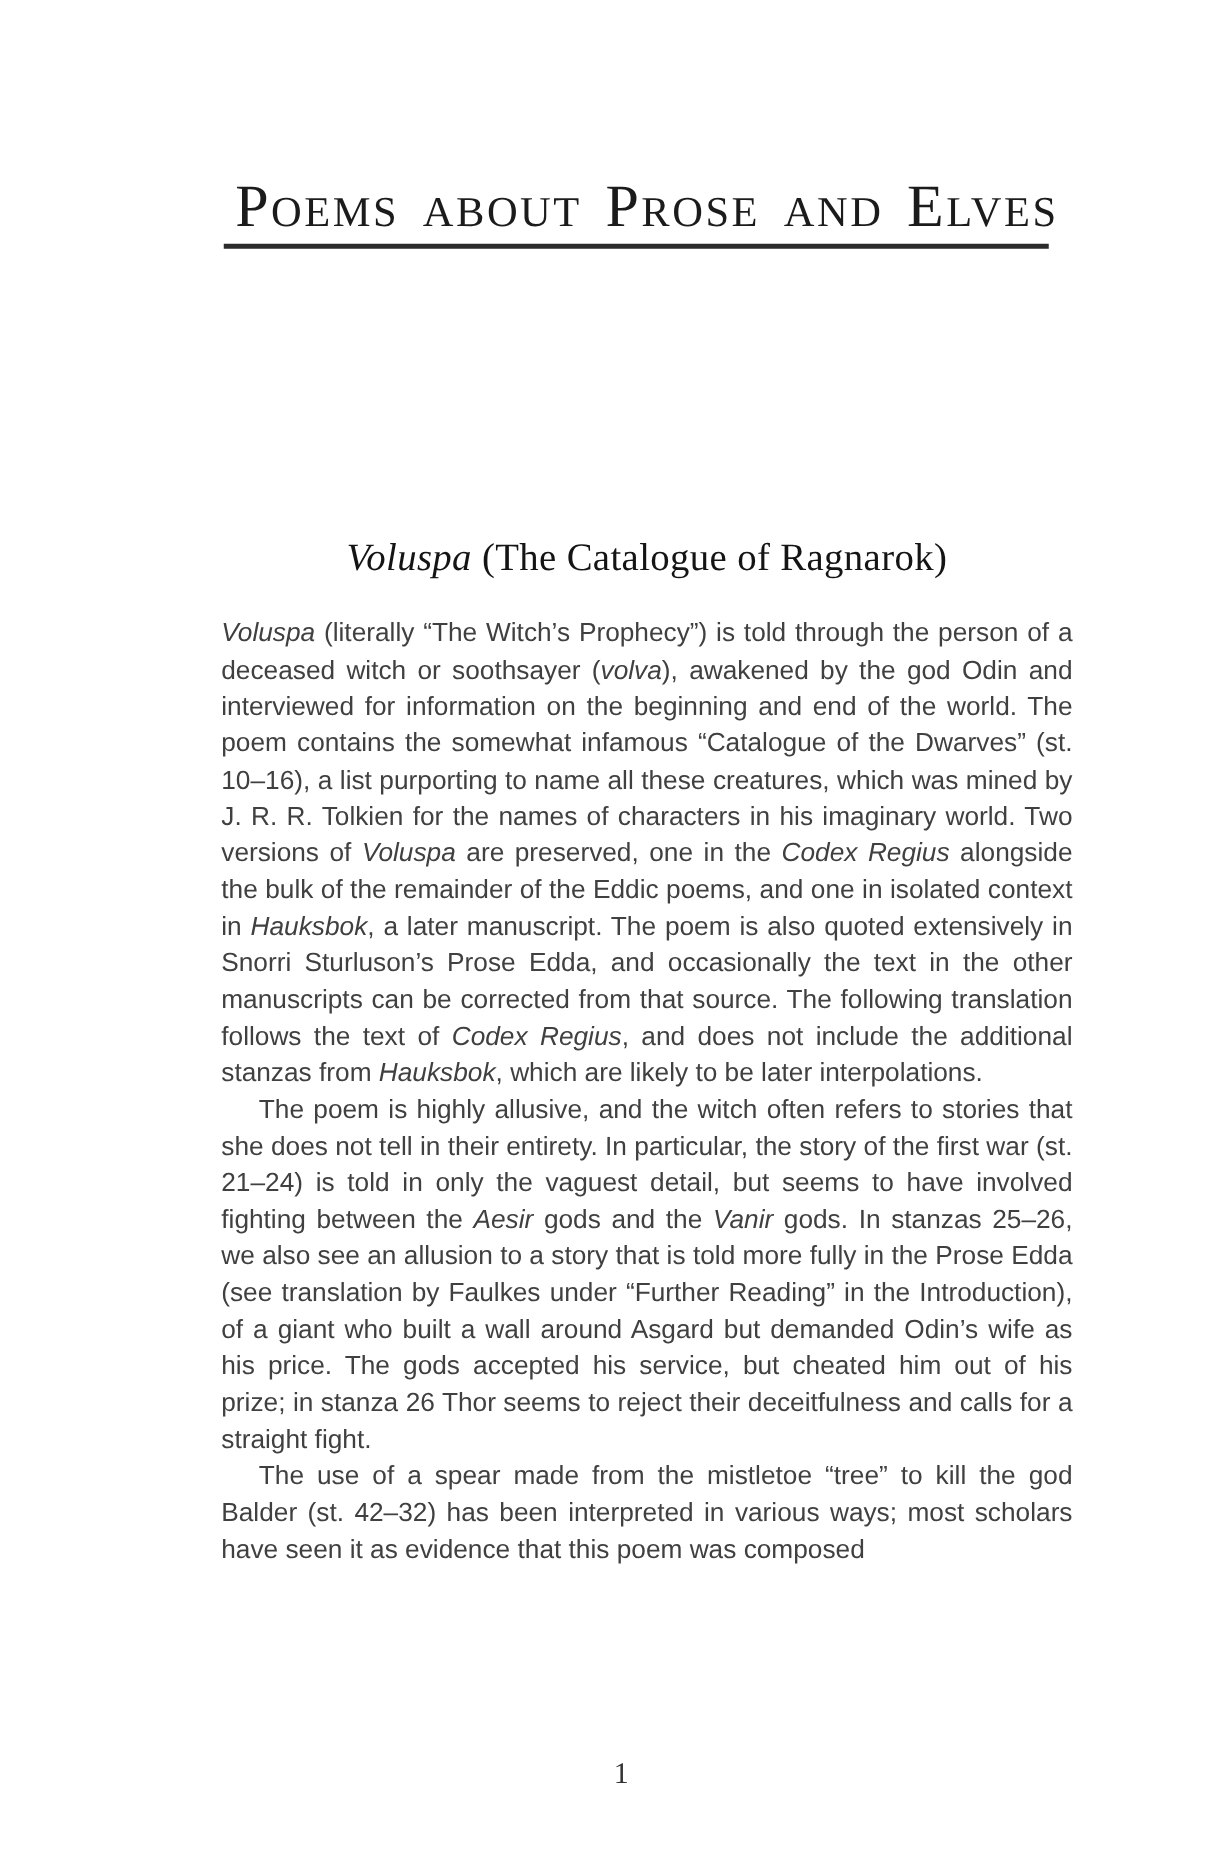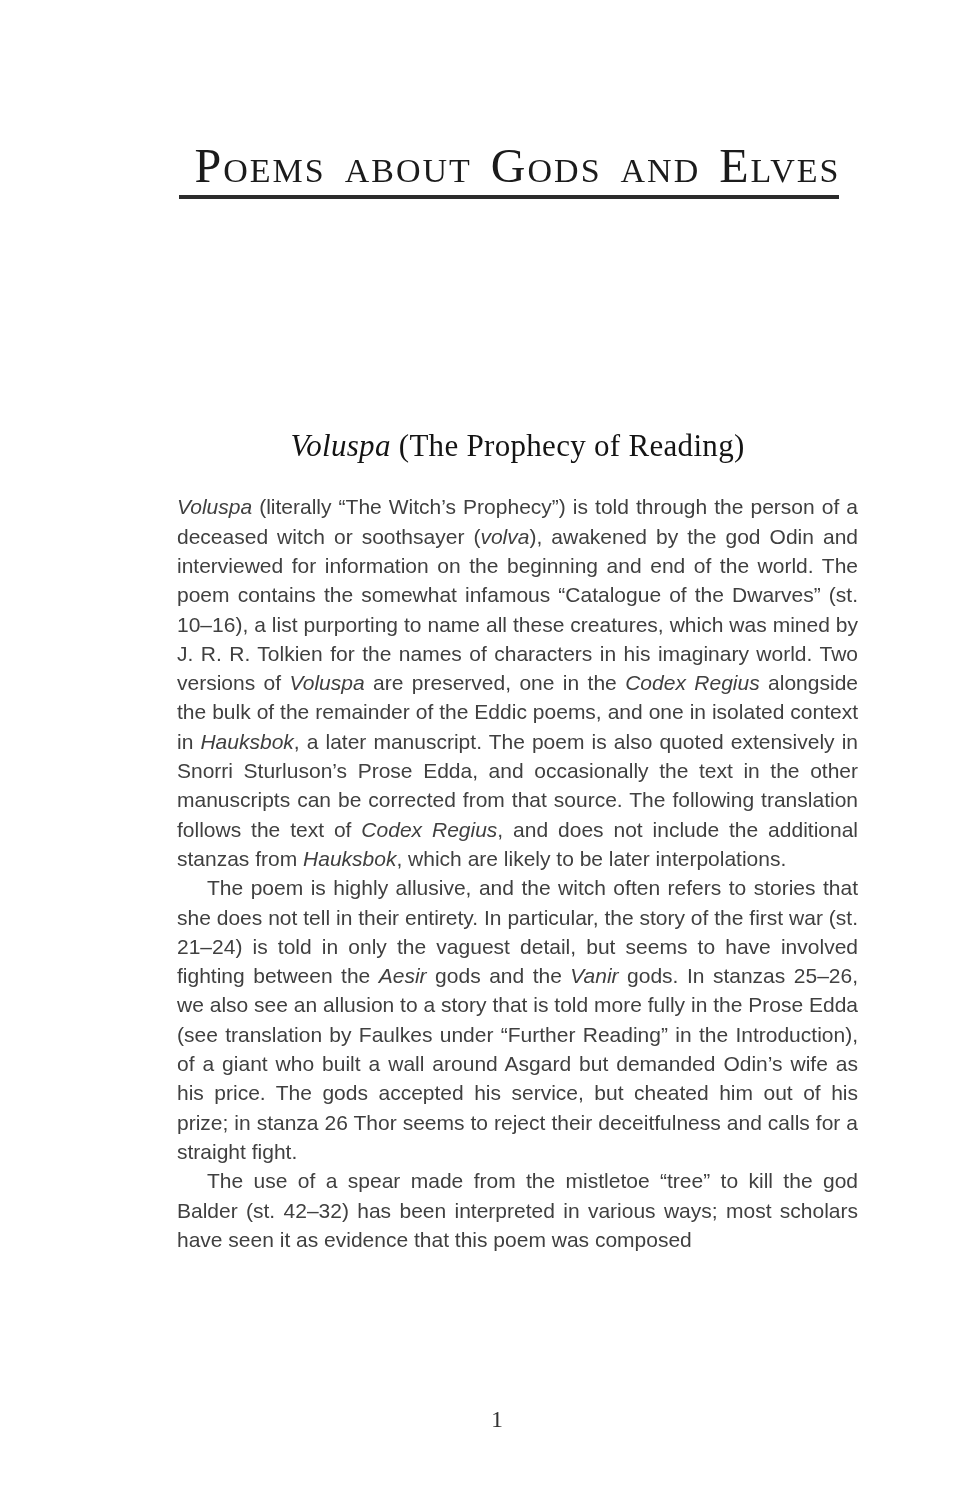--- a/index.html
+++ b/index.html
@@ -78,25 +78,25 @@
     font-size: 24px;
     color: #333333;
   }
 </style>
 </head>
 <body>
 
 <div class="page">
   <div class="column">
 
-    <h1 class="chapter-title">Poems about Gods and Elves</h1>
+    <h1 class="chapter-title">Poems about Prose and Elves</h1>
 
     <div class="chapter-rule"></div>
 
-    <h2 class="section-heading"><em>Voluspa</em><span> (The Prophecy of Reading)</span></h2>
+    <h2 class="section-heading"><em>Voluspa</em><span> (The Catalogue of Ragnarok)</span></h2>
 
     <div class="body-text">
       <p><em>Voluspa</em><span> (literally “The Witch’s Prophecy”) is told through the person of a deceased witch or soothsayer (</span><em>volva</em><span>), awakened by the god Odin and interviewed for information on the beginning and end of the world. The poem contains the somewhat infa­mous “Catalogue of the Dwarves” (st. 10–16), a list purporting to name all these creatures, which was mined by J. R. R. Tolkien for the names of characters in his imaginary world. Two versions of </span><em>Voluspa</em><span> are preserved, one in the </span><em>Codex Regius</em><span> alongside the bulk of the remainder of the Eddic poems, and one in isolated context in </span><em>Hauksbok</em><span>, a later manuscript. The poem is also quoted extensively in Snorri Sturluson’s Prose Edda, and occasionally the text in the other manuscripts can be corrected from that source. The following translation follows the text of </span><em>Codex Regius</em><span>, and does not include the additional stanzas from </span><em>Hauksbok</em><span>, which are likely to be later interpolations.</span></p>
       <p class="indented"><span>The poem is highly allusive, and the witch often refers to sto­ries that she does not tell in their entirety. In particular, the story of the first war (st. 21–24) is told in only the vaguest detail, but seems to have involved fighting between the </span><em>Aesir</em><span> gods and the </span><em>Vanir</em><span> gods. In stanzas 25–26, we also see an allusion to a story that is told more fully in the Prose Edda (see translation by Faul­kes under “Further Reading” in the Introduction), of a giant who built a wall around Asgard but demanded Odin’s wife as his price. The gods accepted his service, but cheated him out of his prize; in stanza 26 Thor seems to reject their deceitfulness and calls for a straight fight.</span></p>
       <p class="indented"><span>The use of a spear made from the mistletoe “tree” to kill the god Balder (st. 42–32) has been interpreted in various ways; most scholars have seen it as evidence that this poem was composed</span></p>
     </div>
 
   </div>
 
   <div class="page-number">1</div>

